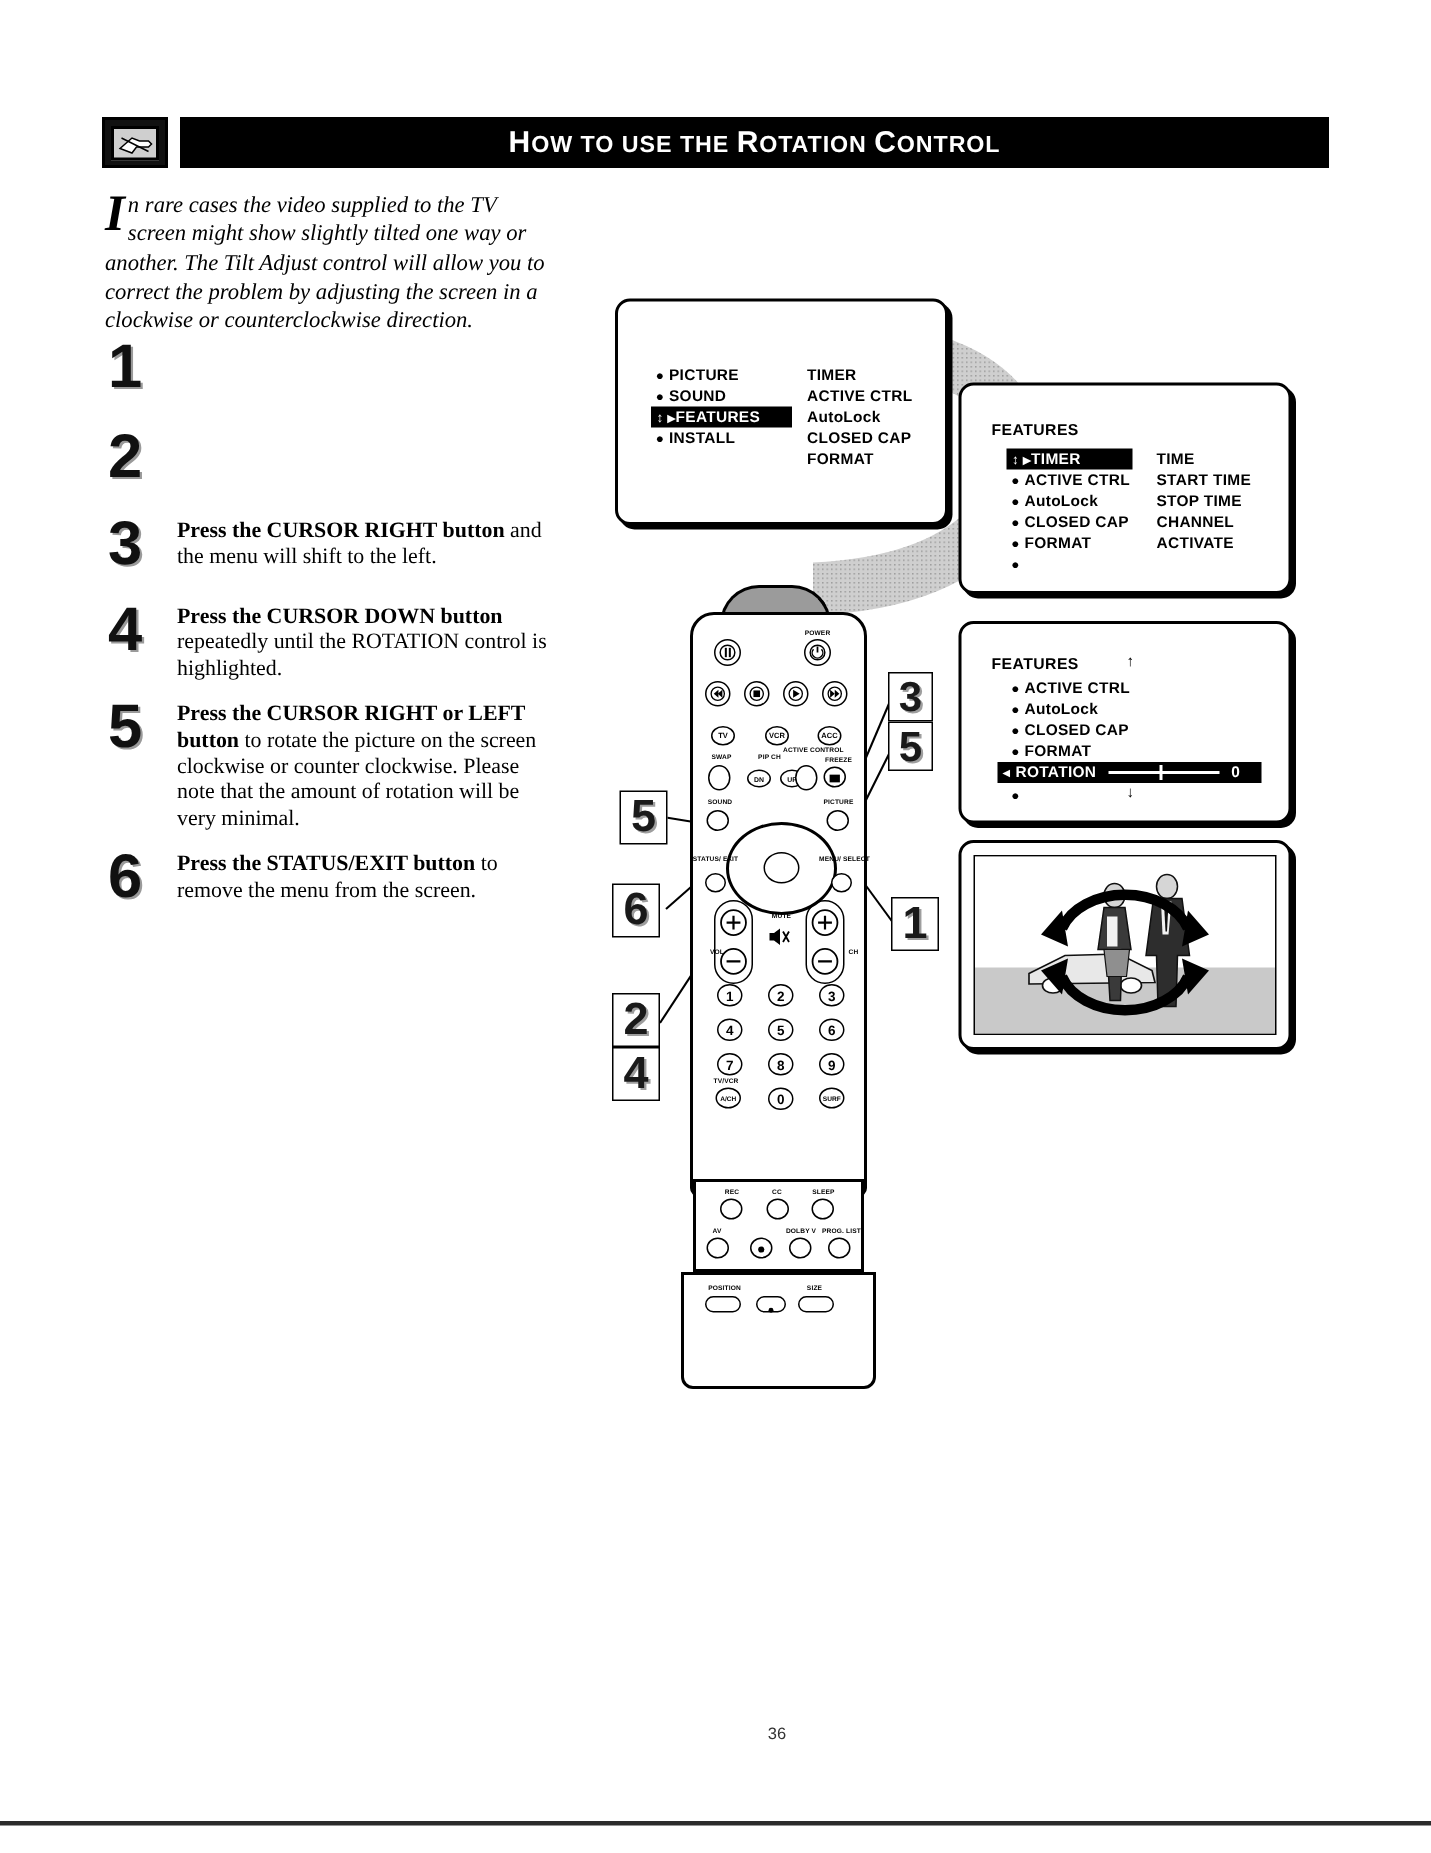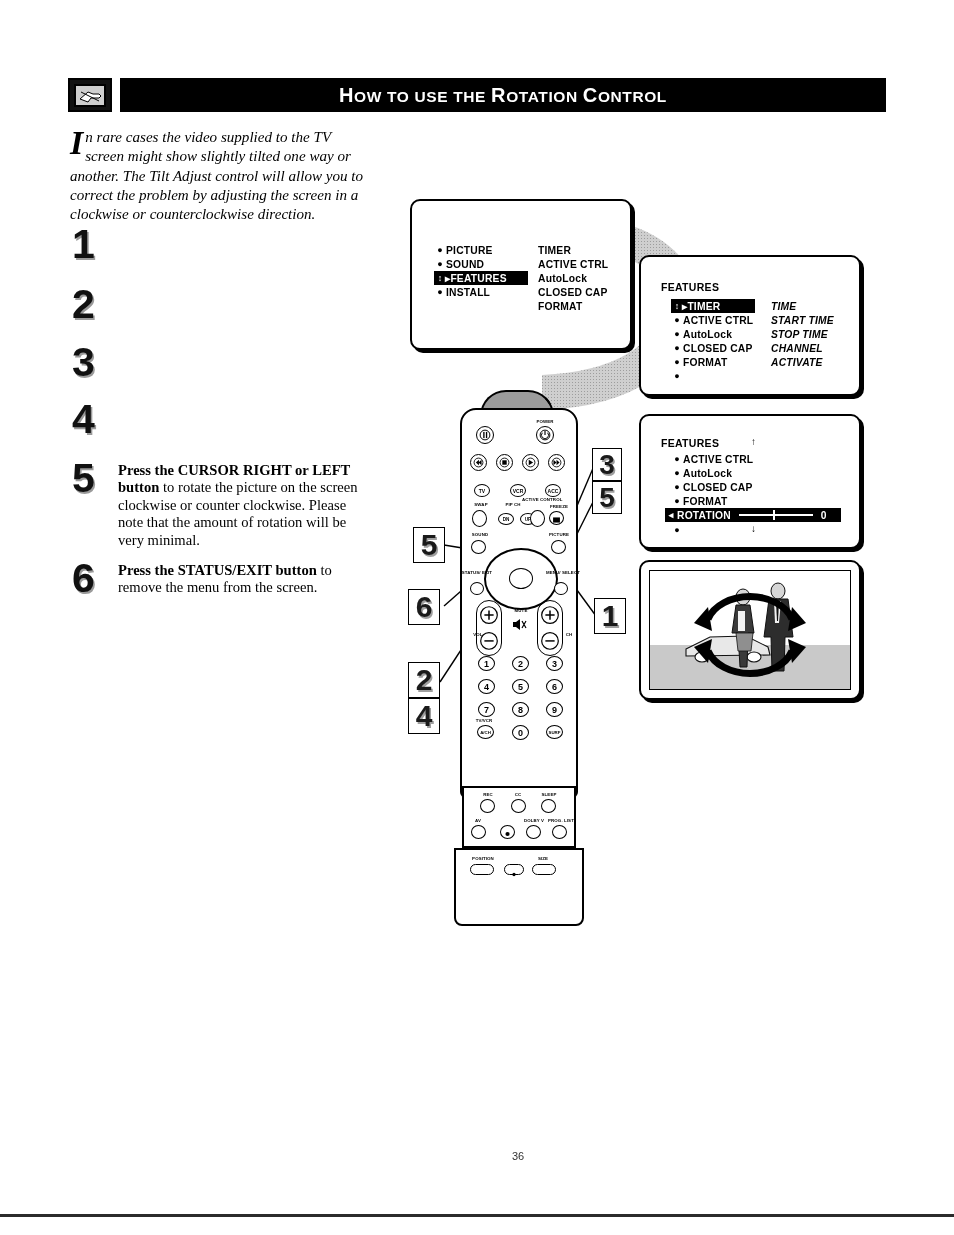--- a/index.html
+++ b/index.html
@@ -243,24 +243,26 @@
     <div class="step" style="margin-bottom:14px;">
       <div class="step-num">1</div>
     </div>
 
     <div class="step" style="margin-bottom:12px;">
       <div class="step-num">2</div>
     </div>
 
     <div class="step" style="margin-bottom:11px;">
       <div class="step-num">3</div>
+      <div class="step-body"><b>Press the CURSOR RIGHT button</b><span> and the menu will shift to the left.</span></div>
     </div>
 
     <div class="step" style="margin-bottom:13px;">
       <div class="step-num">4</div>
+      <div class="step-body"><b>Press the CURSOR DOWN button</b><span> repeatedly until the ROTATION control is highlighted.</span></div>
     </div>
 
     <div class="step" style="margin-bottom:13px;">
       <div class="step-num">5</div>
       <div class="step-body"><b>Press the CURSOR RIGHT or LEFT button</b><span> to rotate the picture on the screen clockwise or counter clockwise. Please note that the amount of rotation will be very minimal.</span></div>
     </div>
 
     <div class="step">
       <div class="step-num">6</div>
       <div class="step-body"><b>Press the STATUS/EXIT button</b><span> to remove the menu from the screen.</span></div>
@@ -329,21 +331,21 @@
       </div>
       <div class="m-row">
         <span class="m-bullet">●</span>
           <span>FORMAT</span>
       </div>
       <div class="m-row">
         <span class="m-bullet">●</span>
           <span></span>
       </div>
     </div>
-    <div class="m-right" style="left:130px;top:42px;font-style:italic;">
+    <div class="m-right" style="left:130px;top:42px;">
       <div class="m-row">TIME</div>
       <div class="m-row">START TIME</div>
       <div class="m-row">STOP TIME</div>
       <div class="m-row">CHANNEL</div>
       <div class="m-row">ACTIVATE</div>
     </div>
   </div>
 
   <div class="menu menu3">
     <div class="m-title" style="left:20px;top:21px;">FEATURES</div>

